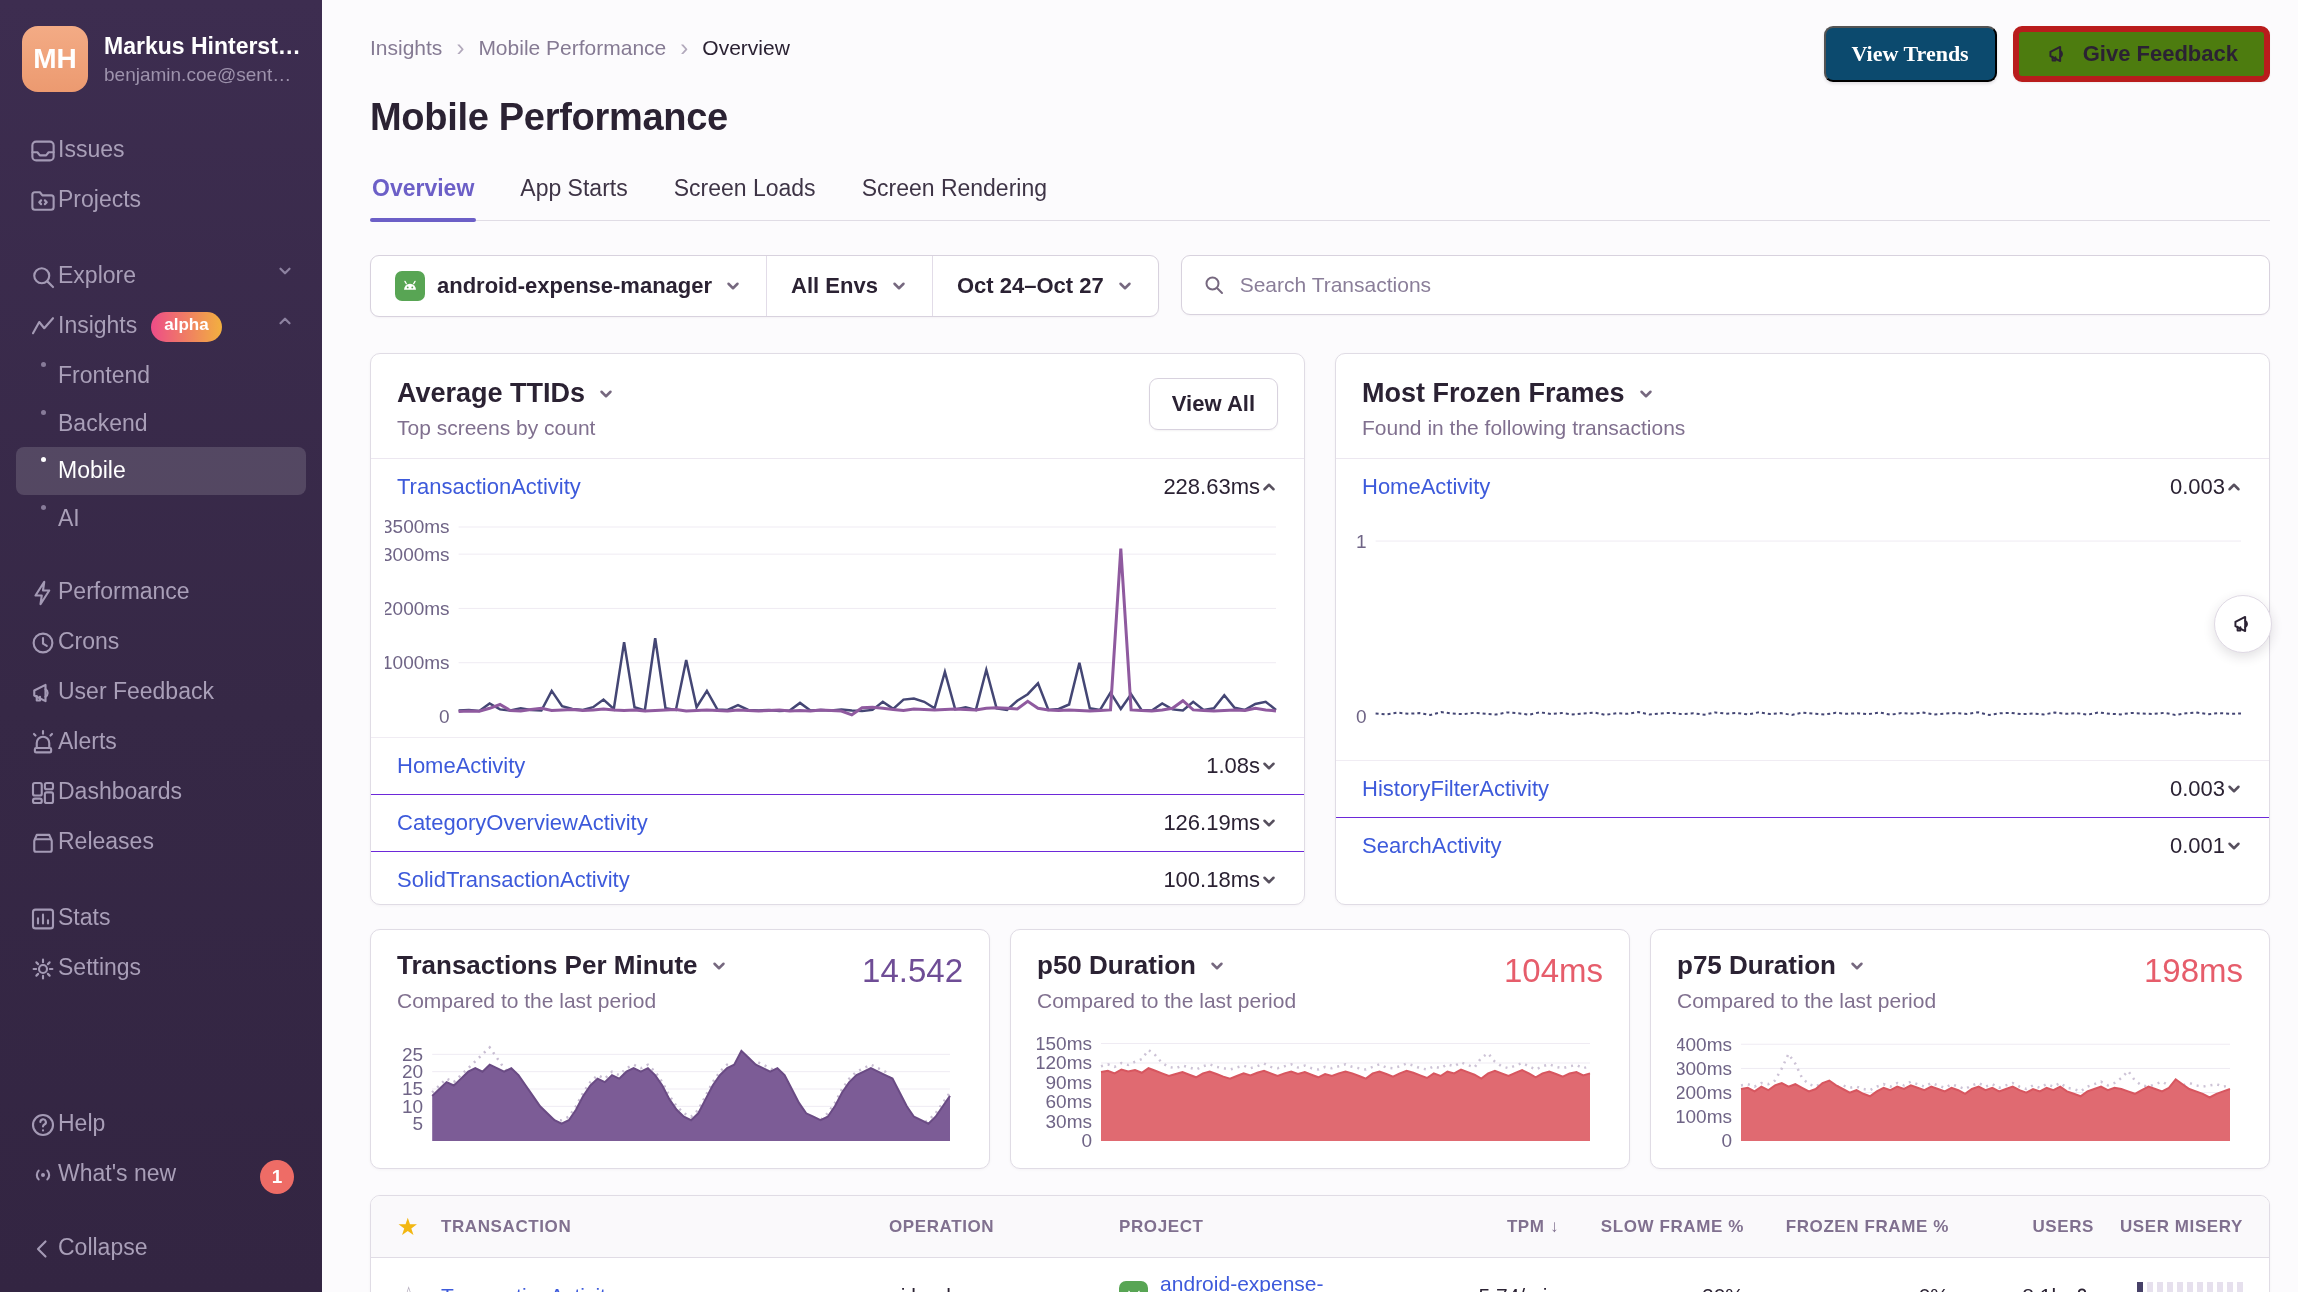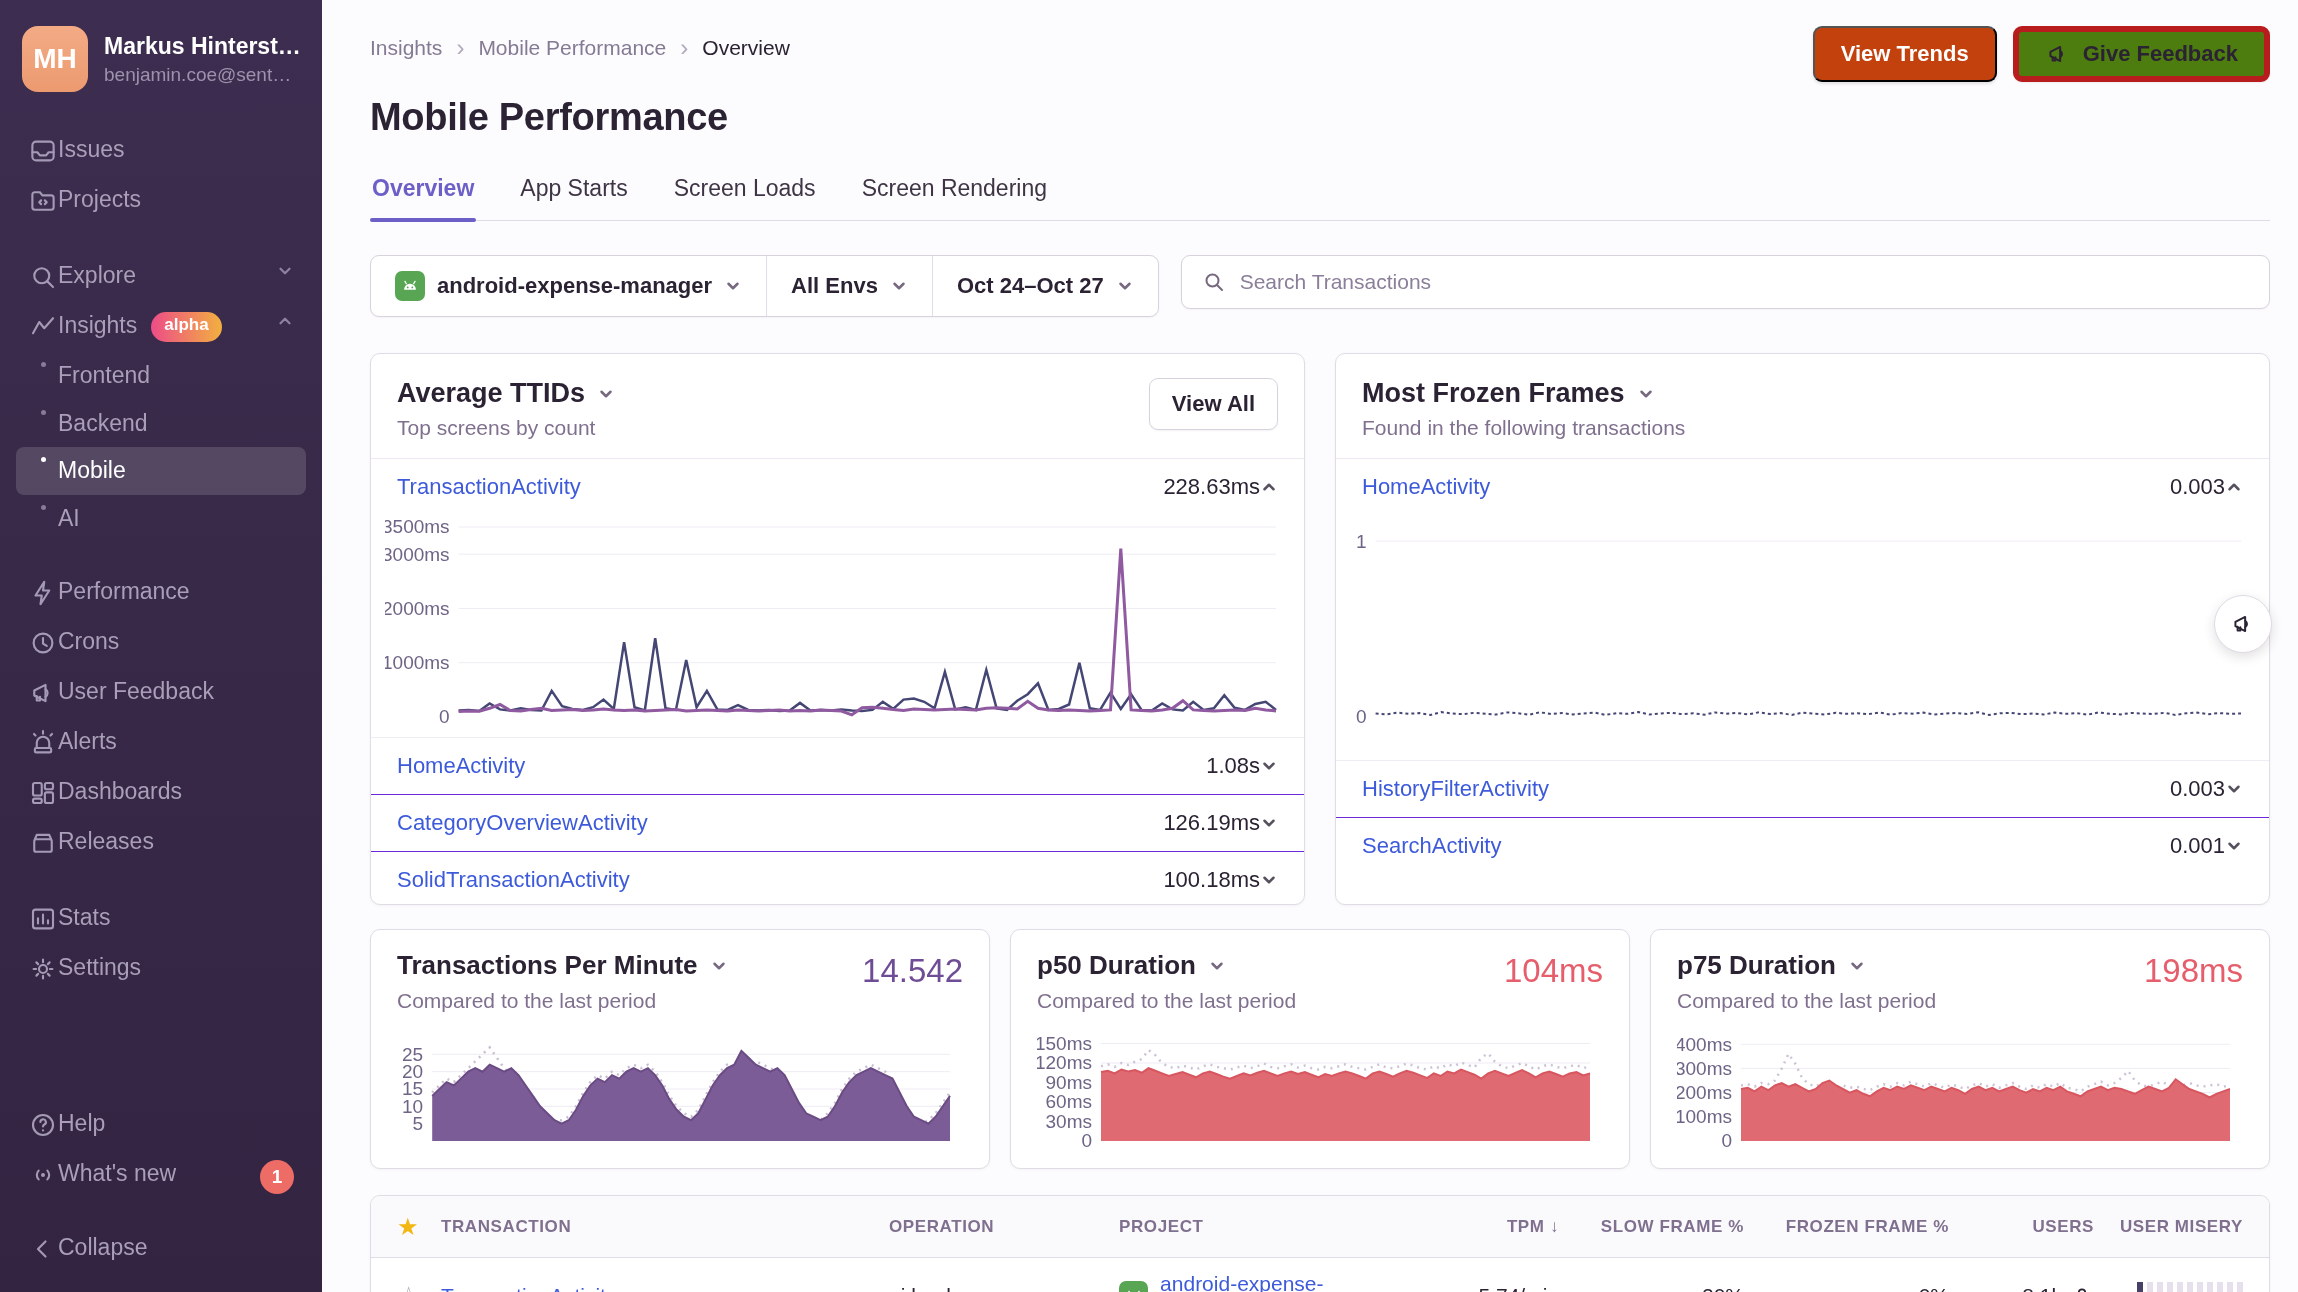--- a/index.html
+++ b/index.html
@@ -29,38 +29,38 @@
 
   
   .main { flex:1; height:100%; padding:26px 28px 0 48px; position:relative; overflow:hidden; background:#FCFBFD; }
   .topbar { display:flex; align-items:flex-start; justify-content:space-between; }
   .breadcrumb { display:flex; align-items:center; gap:14px; font-size:21px; color:#857A93; padding-top:8px; }
   .breadcrumb .sep { color:#B2A9BC; font-size:24px; }
   .breadcrumb .current { color:#2B2233; }
   .crumb-link { cursor:pointer; }
   .top-buttons { display:flex; gap:16px; }
   .btn { display:flex; align-items:center; gap:12px; height:56px; padding:0 26px; border-radius:9px; font-size:22px; font-weight:700; cursor:pointer; }
-  .btn-primary { background:#c2410c; color:#fff; box-shadow:0 2px 3px rgba(43,34,51,.12); }
+  .btn-primary { background:#0c4a6e; color:#fff; box-shadow:0 2px 3px rgba(43,34,51,.12);font-family:Liberation Serif, serif; }
   .btn-default { background:#4d7c0f; color:#2B2233; border:6px solid #b91c1c; box-shadow:0 1px 2px rgba(43,34,51,.06); }
   .mega-icon { width:26px; height:26px; stroke:#2B2233; fill:none; stroke-width:1.8; stroke-linecap:round; stroke-linejoin:round; }
   .page-title { font-size:38px; font-weight:700; color:#2B2233; margin-top:14px; letter-spacing:-0.3px; }
 
   .tabs { display:flex; gap:42px; margin-top:32px; border-bottom:1px solid #E0DCE5; }
   .tab { font-size:23px; color:#3E3446; padding:4px 2px 18px 2px; cursor:pointer; position:relative; }
   .tab.active { color:#6C5FC7; font-weight:600; }
   .tab.active::after { content:""; position:absolute; left:0; right:0; bottom:-2px; height:4px; border-radius:2px; background:#6C5FC7; }
 
   .filter-row { display:flex; gap:22px; margin-top:34px; }
   .filter-group { display:flex; align-items:center; height:62px; background:#fff; border:1px solid #D8D2DE; border-radius:9px; box-shadow:0 1px 2px rgba(43,34,51,.04); }
   .filter-seg { display:flex; align-items:center; gap:12px; padding:0 24px; font-size:22px; font-weight:600; color:#2B2233; height:100%; cursor:pointer; }
   .filter-seg + .filter-seg { border-left:1px solid #E2DCE8; }
   .chev { width:18px; height:18px; stroke:#76687F; fill:none; stroke-width:2.2; stroke-linecap:round; stroke-linejoin:round; }
   .android-chip { width:30px; height:30px; border-radius:7px; background:#58A554; display:flex; align-items:center; justify-content:center; }
   .android-chip svg { width:22px; height:22px; }
-  .search-box { flex:1; display:flex; align-items:center; gap:14px; height:54px; background:#fff; border:1px solid #D8D2DE; border-radius:9px; padding:0 20px; box-shadow:0 1px 2px rgba(43,34,51,.04); }
+  .search-box { flex:1; display:flex; align-items:center; gap:14px; height:60px; background:#fff; border:1px solid #D8D2DE; border-radius:9px; padding:0 20px; box-shadow:0 1px 2px rgba(43,34,51,.04); }
   .search-box input { border:none; outline:none; flex:1; font-size:21px; font-family:inherit; color:#2B2233; background:transparent; }
   .search-box input::placeholder { color:#8A7E99; }
   .search-icon { width:24px; height:24px; stroke:#76687F; fill:none; stroke-width:2; stroke-linecap:round; }
 
   
   .cards-row1 { display:grid; grid-template-columns:1fr 1fr; gap:30px; margin-top:36px; }
   .card { background:#fff; border:1px solid #E0DCE5; border-radius:10px; box-shadow:0 1px 3px rgba(43,34,51,.04); overflow:hidden; }
   .acc-card { height:552px; display:flex; flex-direction:column; }
   .acc-header { display:flex; justify-content:space-between; align-items:flex-start; padding:24px 26px 18px 26px; border-bottom:1px solid #ECE7F0; }
   .acc-title-row { display:flex; align-items:center; gap:12px; cursor:pointer; }

